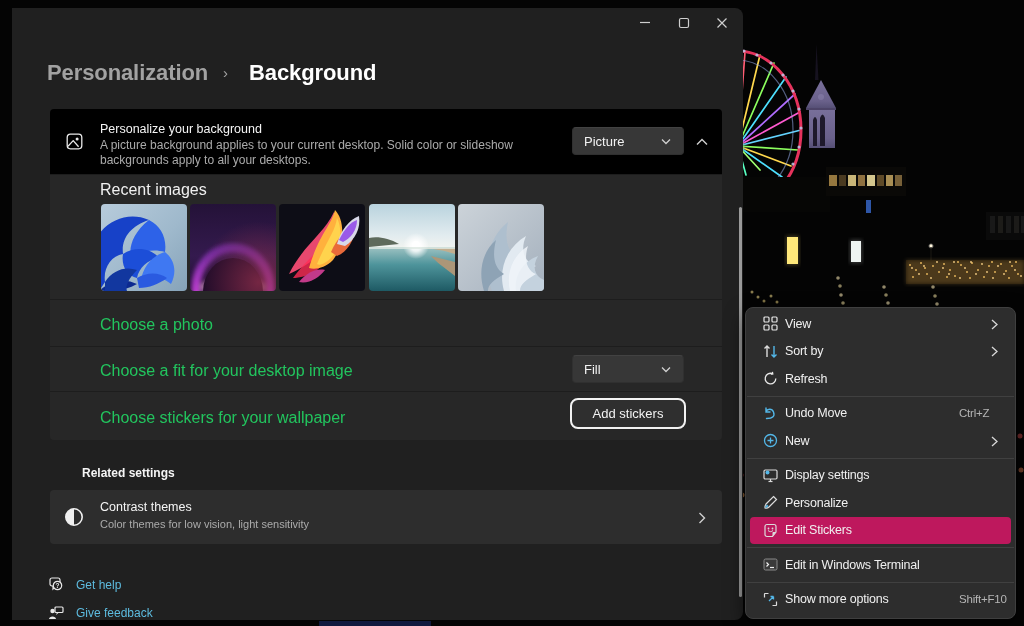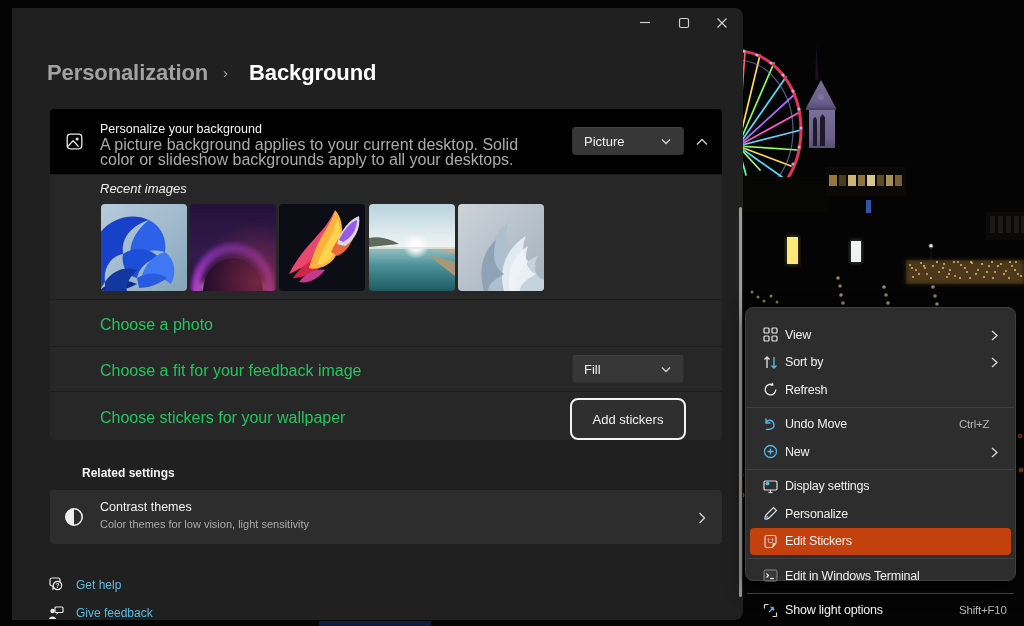--- a/index.html
+++ b/index.html
@@ -28,30 +28,30 @@
   .drop{justify-content:flex-start;padding-left:11px;text-align:center;}
 
   .thumb{position:absolute;top:10px;width:86px;height:87px;border-radius:4px;overflow:hidden;}
 
   #card2{position:absolute;left:38px;top:482px;width:672px;height:54px;background:#2d2d2d;
     border-radius:4px;}
 
   .link{position:absolute;color:#5dbbdf;font-size:12px;}
 
   
-  #menu{position:absolute;left:745px;top:307px;width:271px;height:274px;background:#2d2d2d;
+  #menu{position:absolute;left:745px;top:307px;width:271px;height:312px;background:#2d2d2d;
     border:1px solid #3f3f3f;border-radius:8px;box-shadow:0 8px 20px rgba(0,0,0,.6);
-    padding:13px 0;color:#f0f0f0;font-size:12.5px;letter-spacing:-0.2px;}
+    padding:2px 0;color:#f0f0f0;font-size:12.5px;letter-spacing:-0.2px;}
   .mi{position:relative;height:27.5px;display:flex;align-items:center;margin:0 4px;border-radius:4px;}
   .mi .ic{position:absolute;left:12px;width:17px;height:17px;display:flex;align-items:center;justify-content:center;}
   .mi .lbl{position:absolute;left:35px;white-space:nowrap;}
   .mi .acc{position:absolute;left:209px;font-size:11.5px;letter-spacing:-0.2px;color:#b5b5b5;}
   .mi .arrow{position:absolute;right:13px;top:8.5px;}
   .msep{height:1px;background:#404040;margin:3px 1px;}
-  .hl{background:#c2410c;}
+  .hl{background:#be185d;}
 </style>
 </head>
 <body>
 <div id="screen">
 
   <svg class="abs" style="left:0;top:0" width="1024" height="626" viewBox="0 0 1024 626">
     <defs>
       <radialGradient id="hub" cx="50%" cy="50%" r="50%">
         <stop offset="0%" stop-color="#eaffe8" stop-opacity="1"></stop>
         <stop offset="45%" stop-color="#9fe5a0" stop-opacity=".8"></stop>
@@ -254,33 +254,33 @@
 
     <div id="card1">
 
       <div class="row rowhead" style="height:65px">
         <svg class="abs" style="left:16px;top:24px" width="17" height="17" viewBox="0 0 17 17">
           <rect x="1.2" y="1.2" width="14.6" height="14.6" rx="3.2" fill="none" stroke="#e8e8e8" stroke-width="1.3"></rect>
           <circle cx="11.1" cy="5.9" r="1.5" fill="#e8e8e8"></circle>
           <path d="M2,13.2 L7.2,7.6 L12.6,13.8" fill="none" stroke="#e8e8e8" stroke-width="1.3" stroke-linejoin="round"></path>
         </svg>
         <div class="abs" style="left:50px;top:13px;font-size:12.5px;color:#f5f5f5;">Personalize your background</div>
-        <div class="abs" style="left:50px;top:29px;font-size:16px;color:#ababab;line-height:14.5px;width:450px;">A picture background applies to your current desktop. Solid color or slideshow backgrounds apply to all your desktops.</div>
+        <div class="abs" style="left:50px;top:29px;font-size:12px;color:#ababab;line-height:14.5px;width:450px;">A picture background applies to your current desktop. Solid color or slideshow backgrounds apply to all your desktops.</div>
         <div class="btn drop" style="left:522px;top:18px;">Picture
           <svg class="abs" style="right:12px;top:10px" width="10" height="7" viewBox="0 0 10 7">
               <path d="M1,1.5 L5,5.5 L9,1.5" fill="none" stroke="#d0d0d0" stroke-width="1.3"></path>
             </svg>
         </div>
         <svg class="abs" style="left:646px;top:29px" width="12" height="8" viewBox="0 0 12 8">
             <path d="M1,6.5 L6,1.5 L11,6.5" fill="none" stroke="#d0d0d0" stroke-width="1.4"></path>
           </svg>
       </div>
 
       <div class="row" style="height:125px">
-        <div class="abs" style="left:50px;top:6px;font-size:13px;color:#f0f0f0;font-style:italic;">Recent images</div>
+        <div class="abs" style="left:50px;top:6px;font-size:16px;color:#f0f0f0;">Recent images</div>
 
         <div class="thumb" style="left:50.5px;top:29px">
           <svg width="86" height="87" viewBox="0 0 86 87">
             <defs>
                 <linearGradient id="t1b" x1="0" y1="0" x2="1" y2="1">
               <stop offset="0%" stop-color="#b7cbdb"></stop>
                   <stop offset="55%" stop-color="#9fb9cc"></stop>
                   <stop offset="100%" stop-color="#86a3b9"></stop>
                 </linearGradient>
               </defs>
@@ -382,31 +382,31 @@
             <path d="M52,87 C48,70 54,52 70,42 C66,54 68,66 78,70 C68,76 62,80 62,87 Z" fill="#f0f5f9" opacity=".85"></path>
           </svg>
         </div>
       </div>
 
       <div class="row" style="height:47px">
         <div class="rtext" style="top:16px">Choose a photo</div>
       </div>
 
       <div class="row" style="height:45px">
-        <div class="rtext" style="top:15px">Choose a fit for your feedback image</div>
+        <div class="rtext" style="top:15px">Choose a fit for your desktop image</div>
         <div class="btn drop" style="left:522px;top:8px;">Fill
           <svg class="abs" style="right:12px;top:10px" width="10" height="7" viewBox="0 0 10 7">
               <path d="M1,1.5 L5,5.5 L9,1.5" fill="none" stroke="#d0d0d0" stroke-width="1.3"></path>
             </svg>
         </div>
       </div>
 
       <div class="row" style="height:49px">
         <div class="rtext" style="top:17px">Choose stickers for your wallpaper</div>
-        <div class="btn" style="left:520px;top:6px;width:116px;height:42px;background:#2f2f2f;border:2px solid #f2f2f2;border-radius:8px;">Add stickers</div>
+        <div class="btn" style="left:520px;top:6px;width:116px;height:31px;background:#2f2f2f;border:2px solid #f2f2f2;border-radius:8px;">Add stickers</div>
       </div>
     </div>
 
     <div class="abs" style="left:38px;top:458px;font-size:12px;font-weight:700;color:#f5f5f5;padding-left:32px;">Related settings</div>
 
     <div id="card2">
       <svg class="abs" style="left:14px;top:17px" width="20" height="20" viewBox="0 0 20 20">
         <circle cx="10" cy="10" r="8.2" fill="none" stroke="#f0f0f0" stroke-width="1.6"></circle>
         <path d="M10,1.8 A8.2,8.2 0 0,0 10,18.2 Z" fill="#f0f0f0"></path>
       </svg>
@@ -540,18 +540,18 @@
       <span class="lbl">Edit in Windows Terminal</span>
     </div>
     <div class="msep"></div>
     <div class="mi">
       <span class="ic">
           <svg width="15" height="15" viewBox="0 0 15 15">
             <path d="M5.5,1.5 L2,1.5 C1.7,1.5 1.5,1.7 1.5,2 L1.5,5.5 M9.5,13.5 L13,13.5 C13.3,13.5 13.5,13.3 13.5,13 L13.5,9.5" fill="none" stroke="#dcdcdc" stroke-width="1.2"></path>
             <path d="M6,9 L10.5,4.5 M10.5,4.5 L7.5,4.5 M10.5,4.5 L10.5,7.5" stroke="#53b7e8" stroke-width="1.3" fill="none"></path>
           </svg>
         </span>
-      <span class="lbl">Show light options</span>
+      <span class="lbl">Show more options</span>
         <span class="acc">Shift+F10</span>
     </div>
   </div>
 
 </div>
 
 </body></html>

